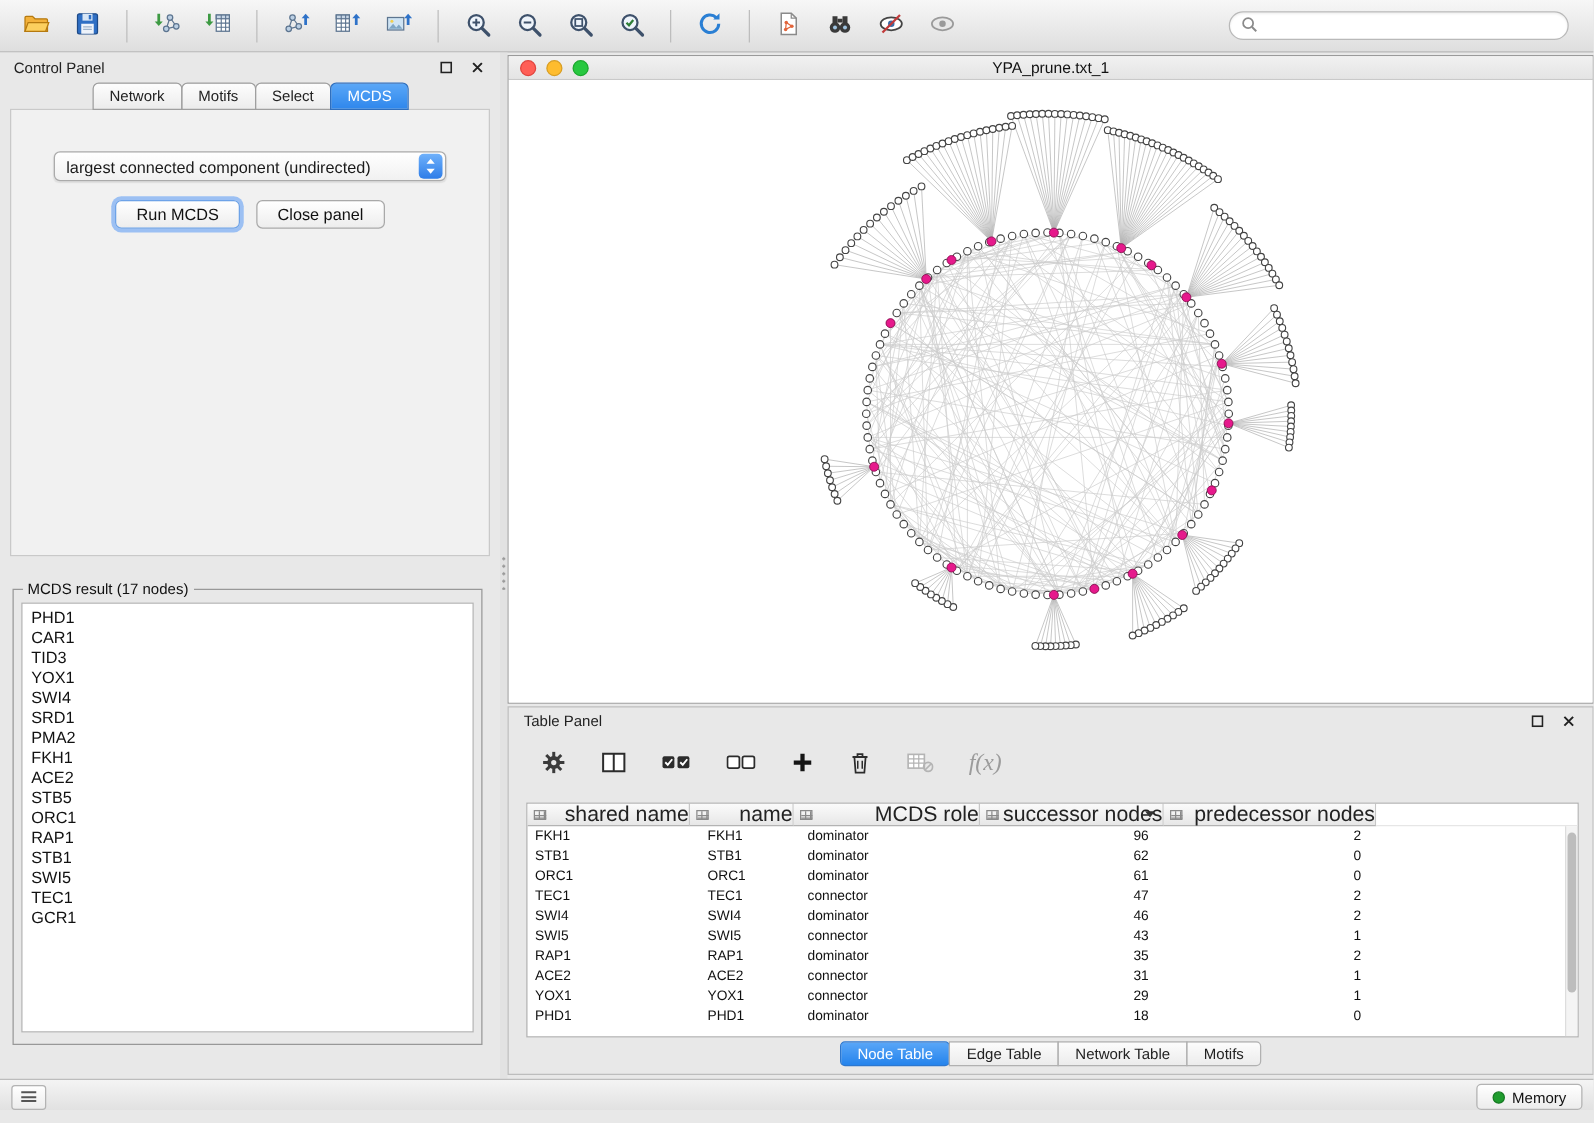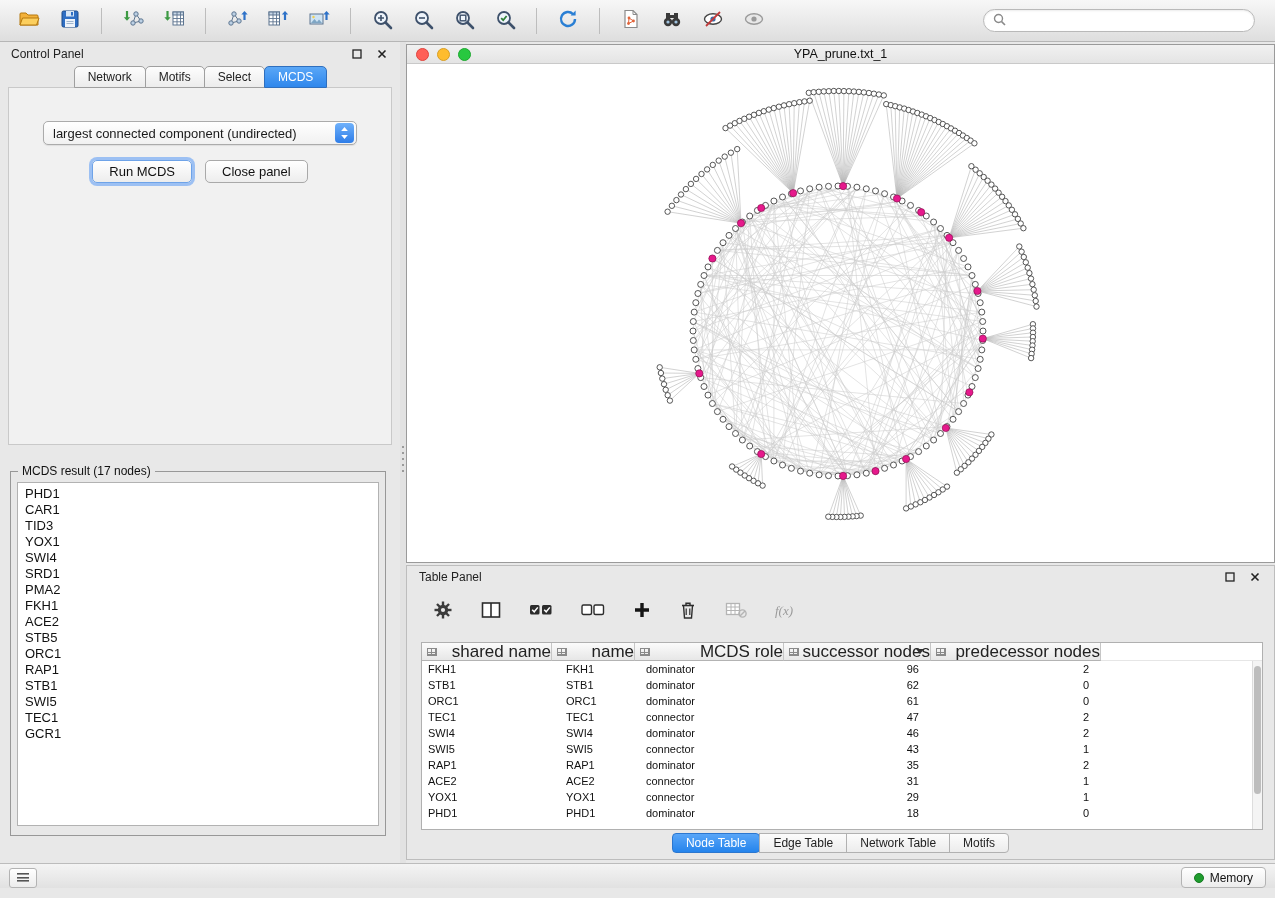--- a/index.html
+++ b/index.html
@@ -49,21 +49,21 @@
 .tl.green{background:#28c840;border:1px solid #1da82f;}
 .net-title{position:absolute;left:0;right:0;text-align:center;font-size:12.5px;color:#111;pointer-events:none;}
 #network-svg{display:block;background:#fff;}
 
 
 .table-panel{position:absolute;left:406px;top:565px;width:869px;height:295px;background:#e8e8e8;border:1px solid #bdbdbd;}
 .tp-header{height:22px;display:flex;align-items:center;padding:0 12px;gap:10px;}
 .tp-title{flex:1;font-size:12px;color:#222;}
 .tp-toolbar{height:46px;display:flex;align-items:center;gap:24px;padding-left:24px;}
 .tp-btn{background:none;border:none;display:flex;align-items:center;cursor:pointer;padding:2px;}
-.fx{font-family:"Liberation Serif","DejaVu Serif",serif;font-style:italic;font-size:13px;color:#9b9b9b;}
+.fx{font-family:"Liberation Serif","DejaVu Serif",serif;font-style:italic;font-size:19px;color:#9b9b9b;}
 .tp-table{position:absolute;left:14px;top:76px;width:842px;height:188px;background:#fff;border:1px solid #b0b0b0;overflow:hidden;}
 .thead,.trow{display:grid;grid-template-columns:130px 83px 149px 147px 170px 1fr;}
 .thead{height:18px;}
 .th{position:relative;background:linear-gradient(#fbfbfb,#e7e7e7);border-right:1px solid #c6c6c6;border-bottom:1px solid #b3b3b3;font-size:17px;line-height:17px;text-align:right;color:#222;cursor:pointer;}
 .th.empty{background:#fff;border-right:none;border-bottom:1px solid #e6e6e6;cursor:default;}
 .grid-ico{position:absolute;left:5px;top:5px;width:10px;height:8px;border:1px solid #8a8a8a;
  background:linear-gradient(#8a8a8a 0 0) 0 2.5px/10px 1px no-repeat,linear-gradient(#8a8a8a 0 0) 0 5px/10px 1px no-repeat,linear-gradient(#8a8a8a 0 0) 3px 0/1px 8px no-repeat,linear-gradient(#8a8a8a 0 0) 6.5px 0/1px 8px no-repeat;}
 .caret{position:absolute;right:6px;top:6px;width:0;height:0;border-left:4px solid transparent;border-right:4px solid transparent;border-top:5px solid #333;}
 .trow{height:16px;font-size:11px;line-height:16px;}
 .td{white-space:nowrap;overflow:hidden;color:#111;}

